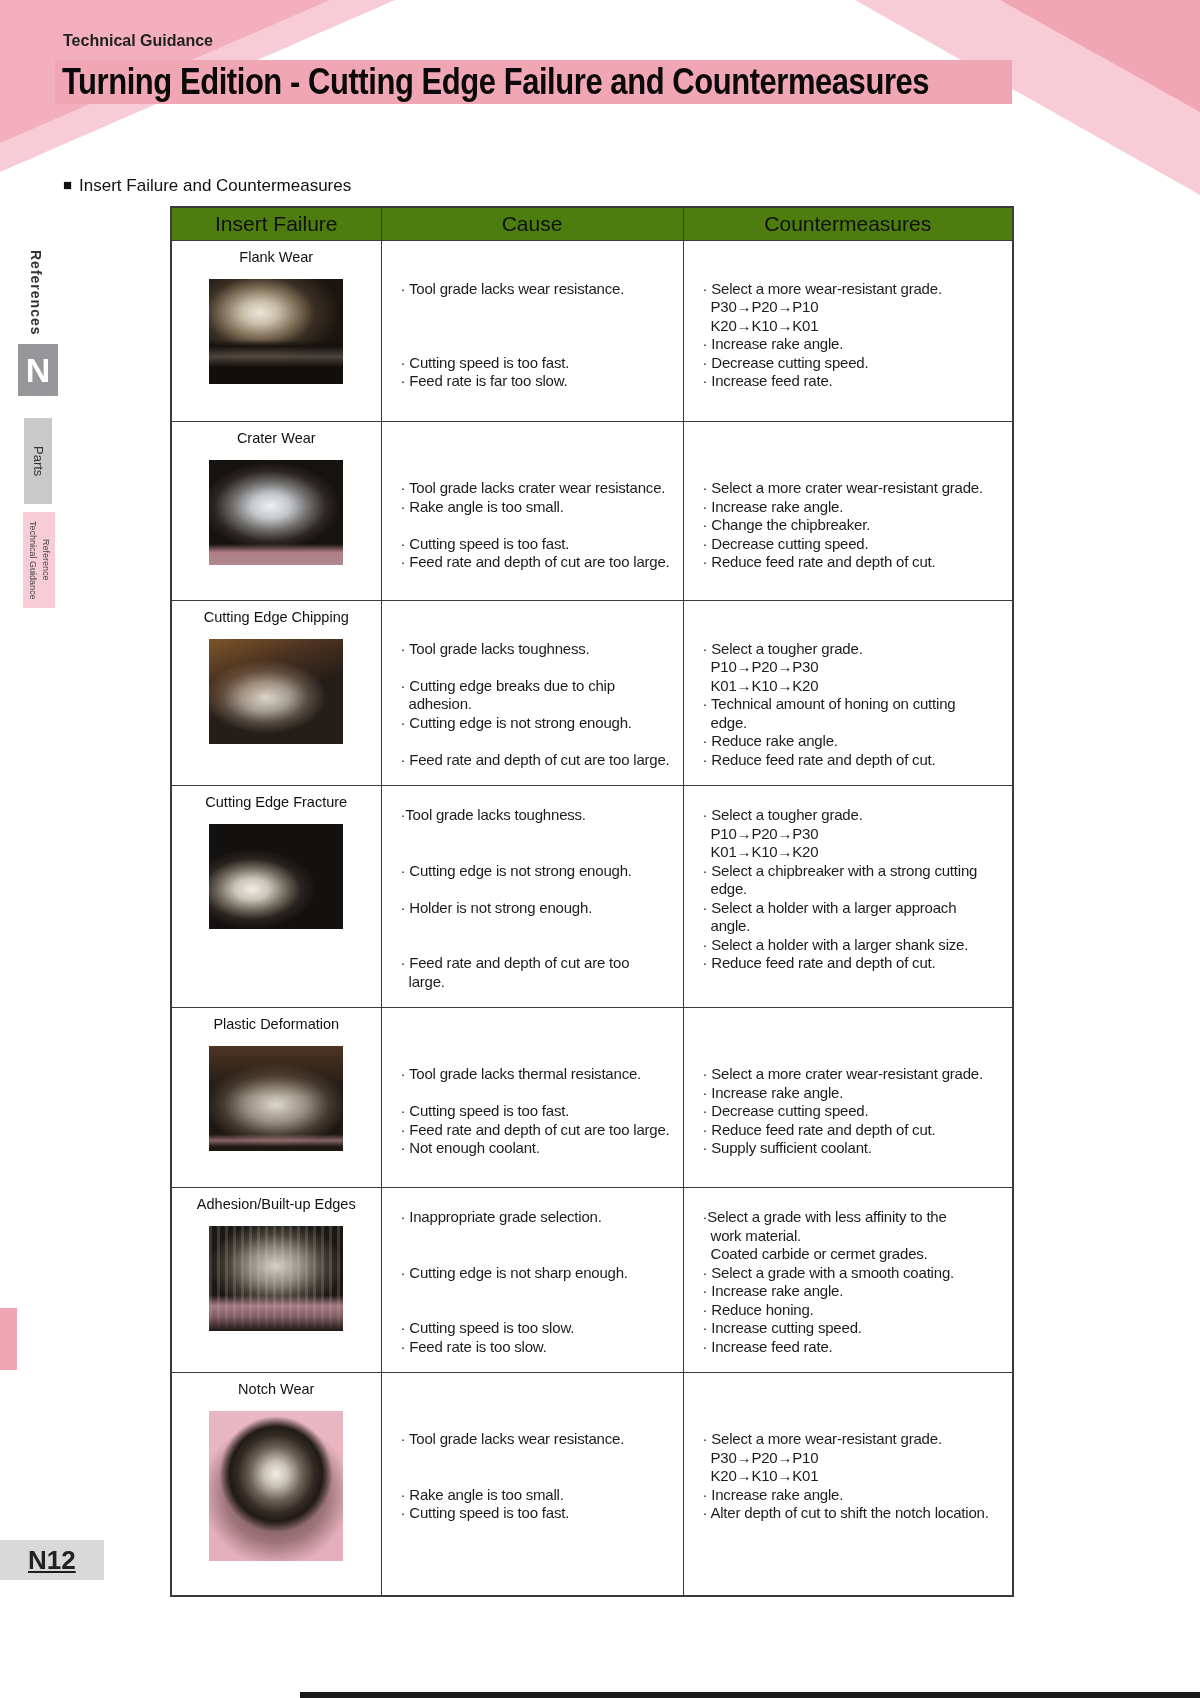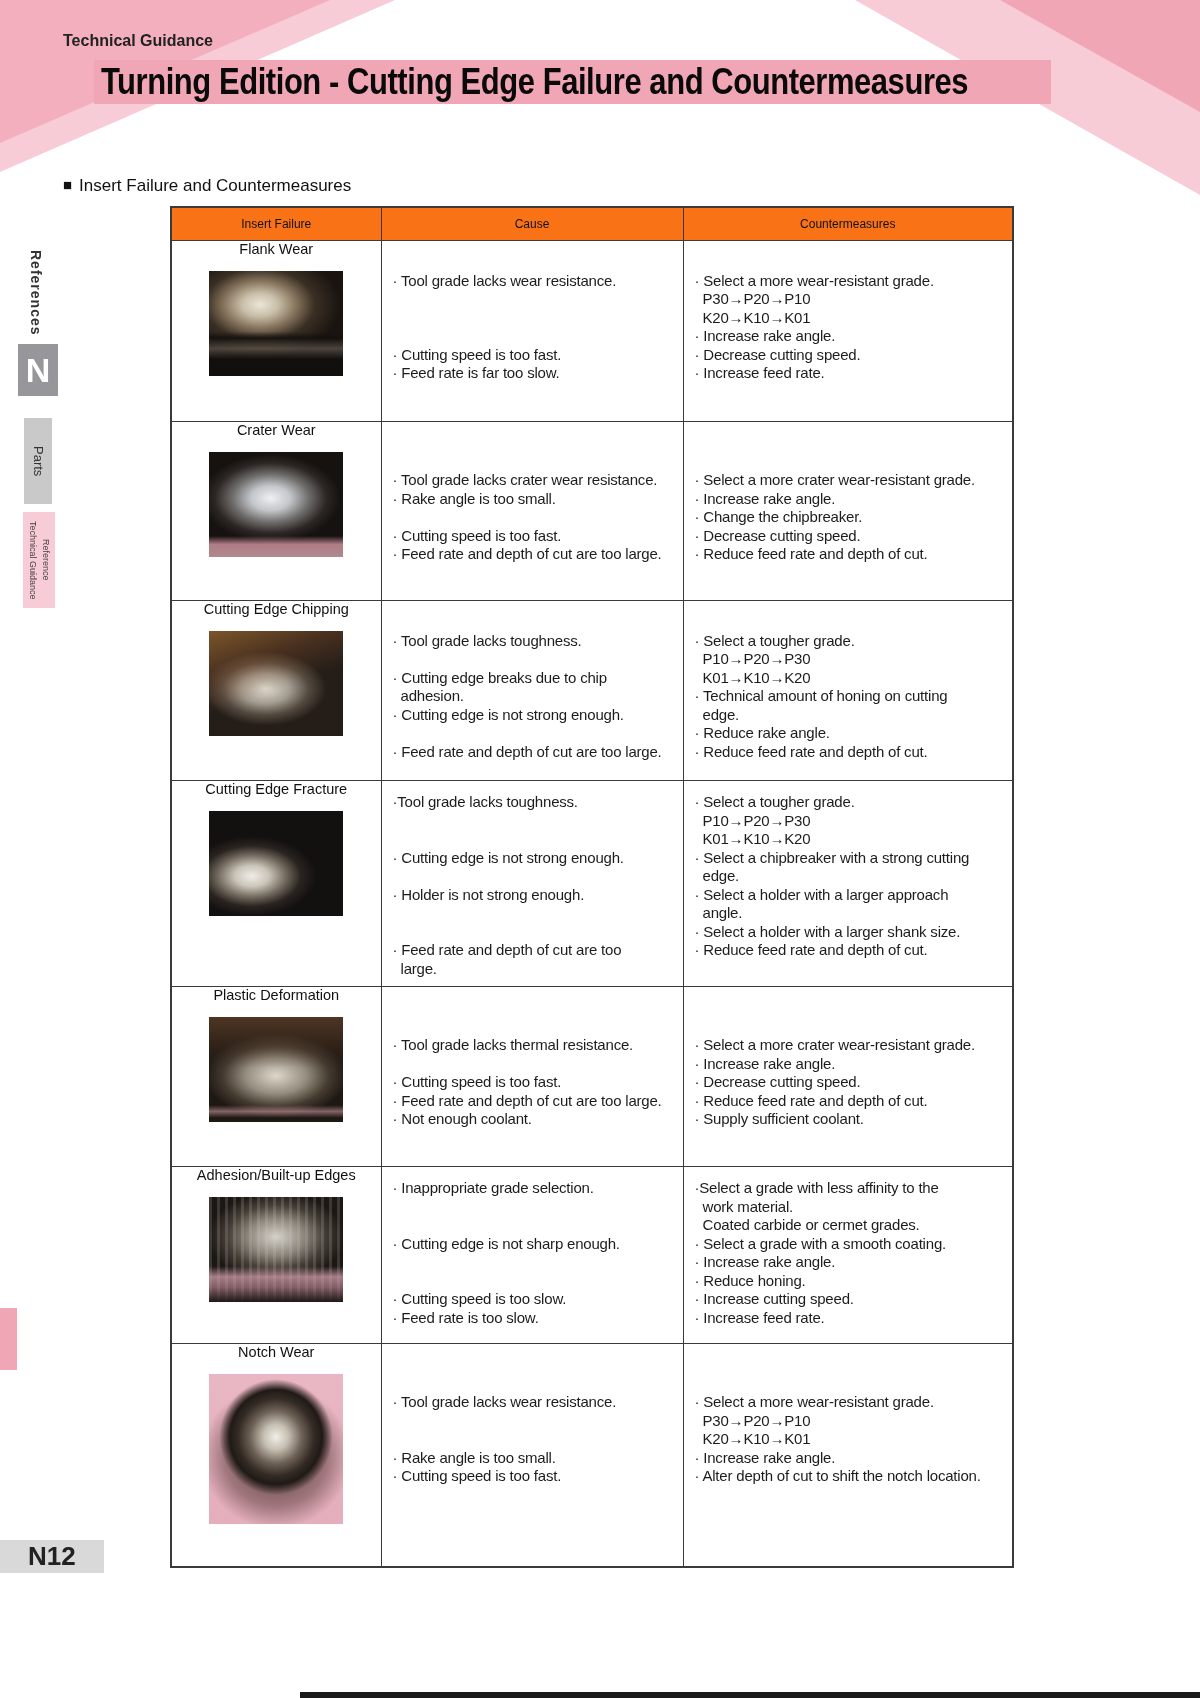--- a/index.html
+++ b/index.html
@@ -13,34 +13,34 @@
   .deco-tl-med{top:0;left:0;width:330px;height:143px;background:var(--pink-accent,#f1a6b5);
       clip-path:polygon(0 0,100% 0,0 100%);opacity:.75;}
   .deco-tr-light{top:0;right:0;width:345px;height:195px;background:var(--pink-light,#f8ccd6);
       clip-path:polygon(0 0,100% 0,100% 100%);}
   .deco-tr-dark{top:0;right:0;width:200px;height:112px;background:var(--pink-accent,#f1a6b5);
       clip-path:polygon(0 0,100% 0,100% 100%);}
 
   
   .eyebrow{position:absolute;left:63px;top:32px;font-size:16px;font-weight:700;color:#222;}
   .title-band{position:absolute;left:55px;top:60px;width:957px;height:44px;
-      background:var(--pink-accent,#f1a6b5);display:flex;align-items:center;margin-left:39px;}
+      background:var(--pink-accent,#f1a6b5);display:flex;align-items:center;}
   .title{margin:0;padding-left:8px;font-size:36px;font-weight:700;color:#0a0a0a;white-space:nowrap;
       transform:scaleX(.86);transform-origin:0 50%;letter-spacing:-.5px;}
 
   
   .section-heading{position:absolute;left:63px;top:176px;font-size:17px;color:#111;}
   .section-heading .sq{font-size:15px;margin-right:7px;position:relative;top:-1px;}
 
   
   table.failure-table{position:absolute;left:170px;top:206px;width:842px;border-collapse:collapse;
       table-layout:fixed;border:2px solid #3a3a3a;background:#fff;}
-  .failure-table th{border:1px solid #3a3a3a;height:30px;font-size:12px;font-weight:400;color:#111;
-      text-align:center;background:#f97316;}
-  .failure-table td{border:1px solid #3a3a3a;vertical-align:top;padding:0;}
+  .failure-table th{border:1px solid #3a3a3a;height:30px;font-size:21px;font-weight:400;color:#111;
+      text-align:center;background:#4d7c0f;}
+  .failure-table td{border:1px solid #3a3a3a;vertical-align:top;padding:8px;}
 
   tbody tr:nth-child(1){height:181px;} tbody tr:nth-child(2){height:179px;}
   tbody tr:nth-child(3){height:180px;} tbody tr:nth-child(4){height:205px;}
   tbody tr:nth-child(5){height:180px;} tbody tr:nth-child(6){height:177px;}
   tbody tr:nth-child(7){height:223px;}
 
   .cell-failure{text-align:center;padding-top:10px;}
   .failure-title{font-size:14.5px;color:#111;}
   .failure-photo{width:134px;height:105px;margin:14px auto 0;background-color:#1a1512;}
   tbody tr:nth-child(7) .failure-photo{height:150px;}
@@ -82,22 +82,22 @@
   .side-n-tab span{color:#fff;font-size:34px;font-weight:700;}
   .side-parts{position:absolute;left:24px;top:418px;width:28px;height:86px;background:var(--gray-light,#c9c9c9);
       display:flex;align-items:center;justify-content:center;}
   .side-parts span{writing-mode:vertical-rl;font-size:13px;color:#333;}
   .side-tg{position:absolute;left:23px;top:512px;width:32px;height:96px;background:var(--pink-light,#f8ccd6);
       display:flex;align-items:center;justify-content:center;gap:2px;}
   .side-tg span{writing-mode:vertical-rl;font-size:9px;color:#444;line-height:11px;}
   .side-pink-block{position:absolute;left:0;top:1308px;width:17px;height:62px;background:var(--pink-accent,#f1a6b5);}
 
   
-  .page-number-box{position:absolute;left:0;top:1540px;width:104px;height:33px;background:var(--page-num-bg,#d9d9d9);
-      display:flex;align-items:center;}
+  .page-number-box{position:absolute;left:0;top:1540px;width:104px;height:40px;background:var(--page-num-bg,#d9d9d9);
+      display:flex;align-items:center;text-decoration:underline;}
   .page-number-box span{padding-left:28px;font-size:26px;font-weight:700;color:#222;}
   .bottom-bar{position:absolute;left:300px;right:0;bottom:0;height:6px;background:#1a1a1a;}
 </style>
 </head>
 <body>
 
 <div class="page">
 
   <div class="deco deco-tl-light"></div>
   <div class="deco deco-tl-med"></div>

